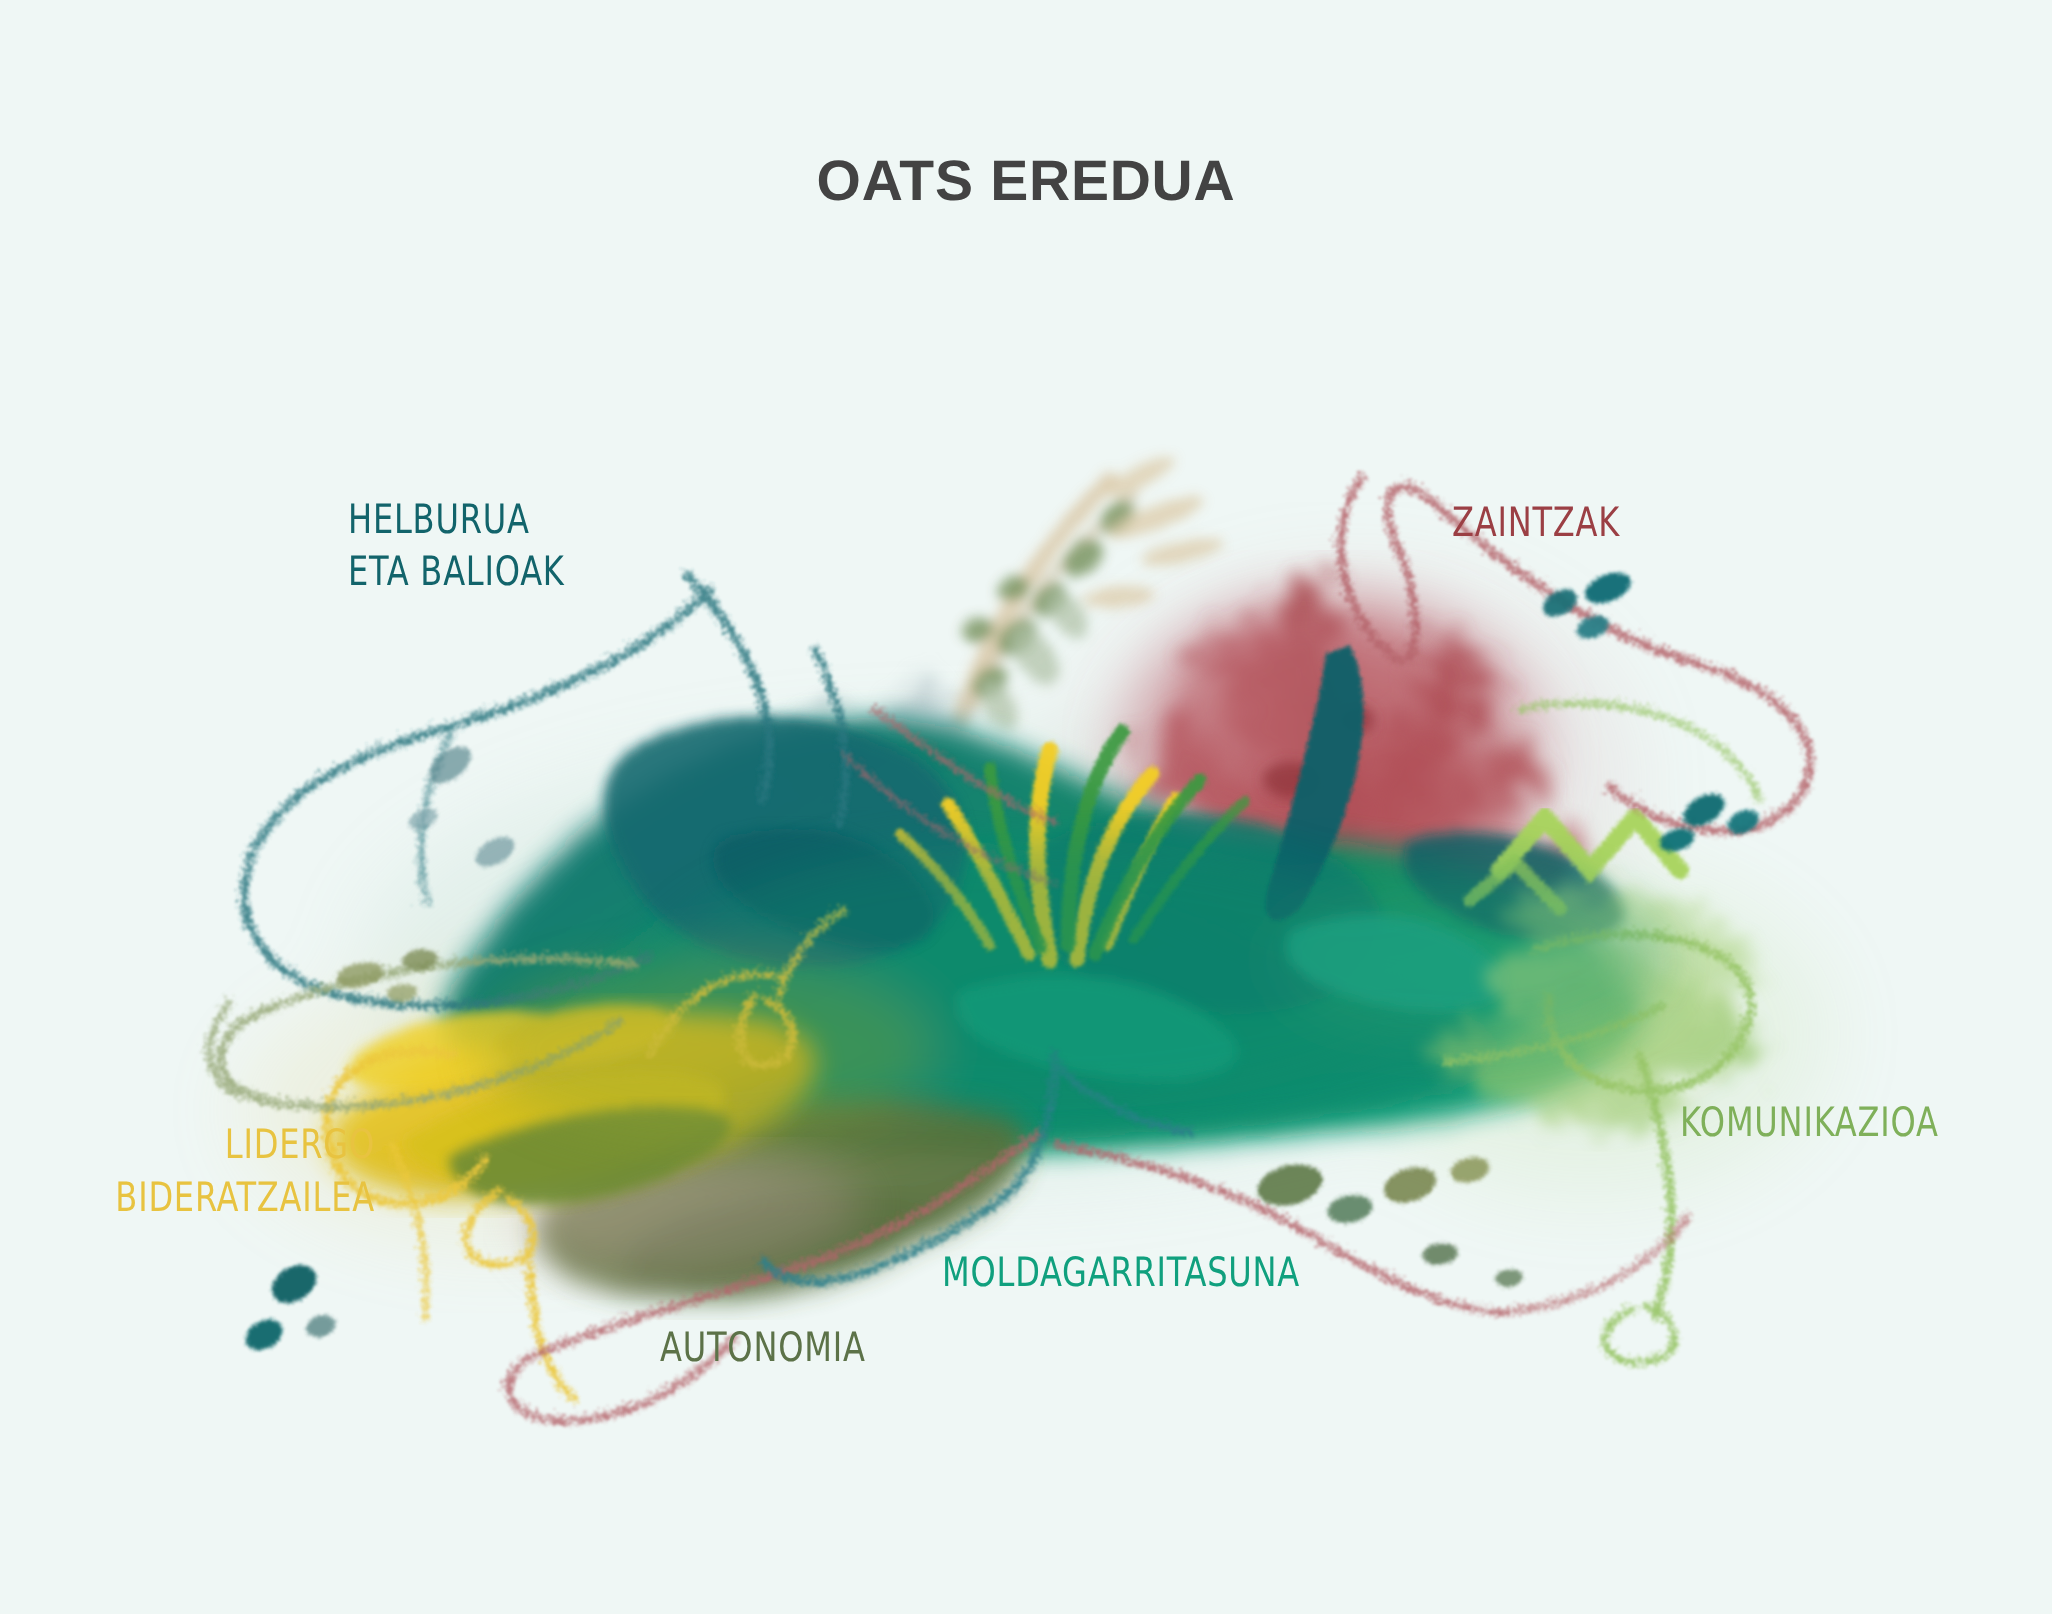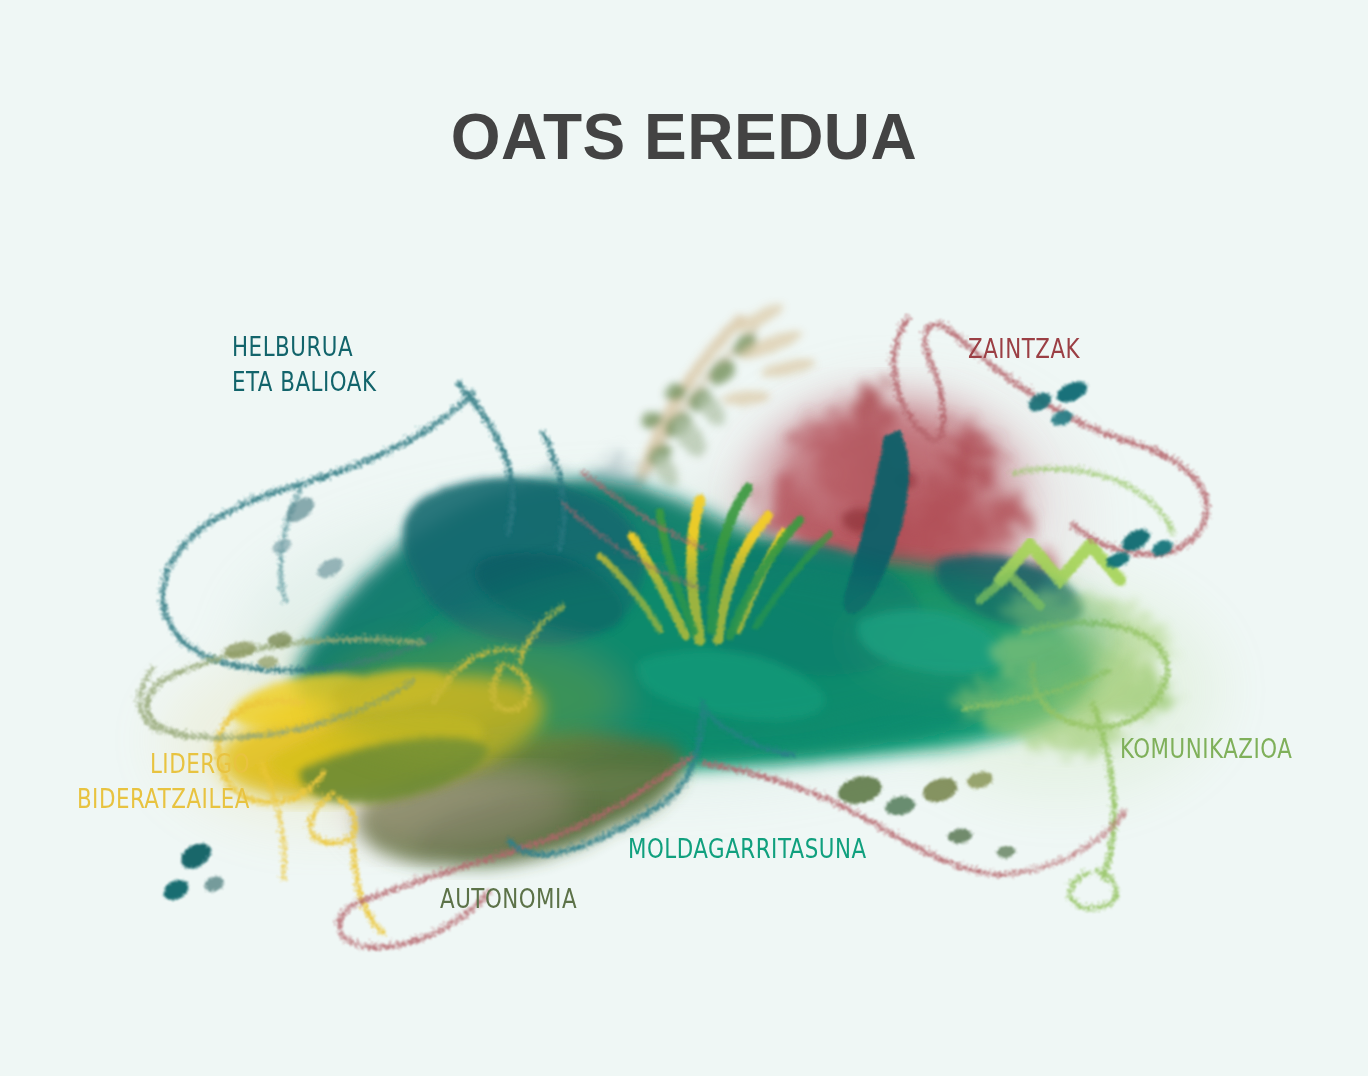--- a/index.html
+++ b/index.html
@@ -23,21 +23,21 @@
     overflow: hidden;
   }
   .title {
     position: absolute;
     top: 100px;
     left: 0;
     width: 1368px;
     text-align: center;
     font-family: "Liberation Sans", sans-serif;
     font-weight: bold;
-    font-size: 64px;
+    font-size: 38px;
     letter-spacing: 0.5px;
     color: #434343;
     user-select: none;
   }
   #art {
     position: absolute;
     left: 0;
     top: 0;
     width: 1368px;
     height: 1076px;

